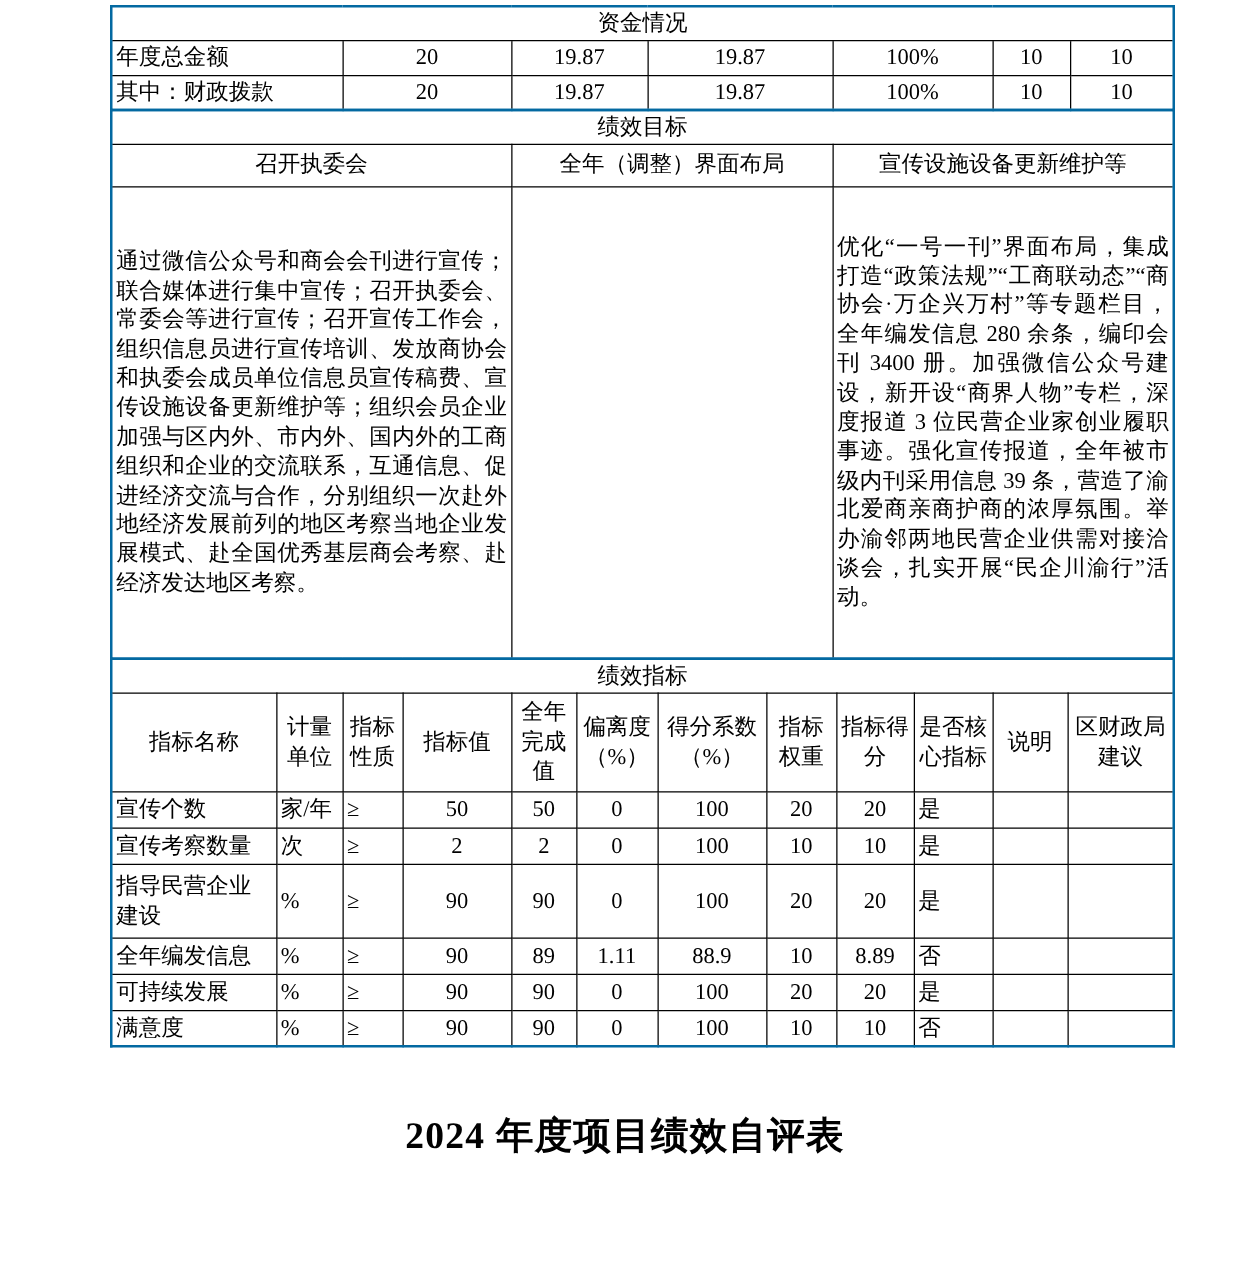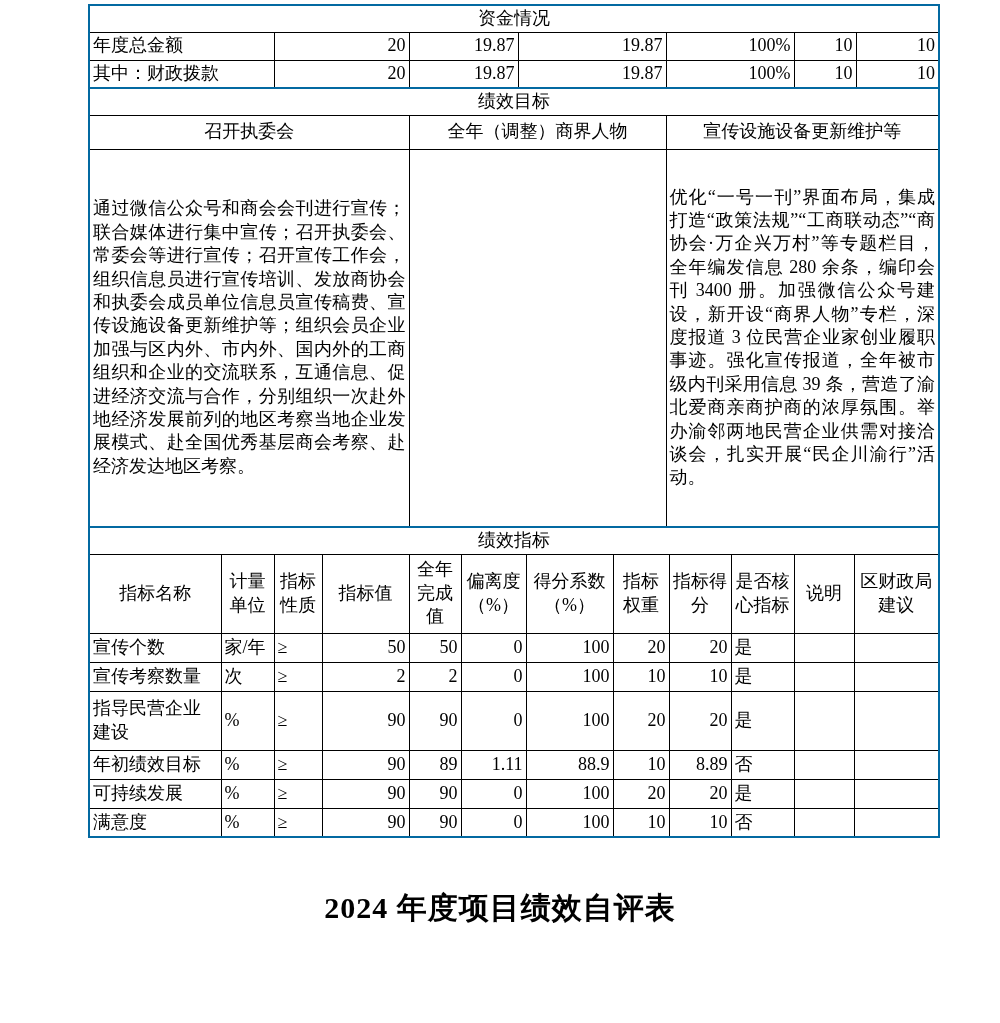--- a/index.html
+++ b/index.html
@@ -25,21 +25,21 @@
     font-size: 18px;
     line-height: 1.3;
     padding: 1px 3px;
     vertical-align: middle;
     overflow: hidden;
     word-break: break-all;
   }
   td.sec { text-align: center; height: 27px; }
   td.hd  { text-align: center; }
   .al { text-align: left; }
-  .ar { text-align: right; }
+  .ar { text-align: center; }
   tr.fund-head { height: 58px; }
   tr.fund-row  { height: 28px; }
   tr.goal-head { height: 34px; }
   td.goal-text {
     vertical-align: top;
     text-align: justify;
     font-size: 19px;
     line-height: 28px;
     padding: 2px 4px;
     height: 378px;
@@ -101,21 +101,21 @@
       <col style="width:320px">
         <col style="width:257px">
         <col style="width:273px">
     </colgroup>
     <tbody>
         <tr>
       <td class="sec" colspan="3">绩效目标</td>
     </tr>
     <tr class="goal-head">
       <td class="hd">召开执委会</td>
-      <td class="hd">全年（调整）商界人物</td>
+      <td class="hd">全年（调整）界面布局</td>
       <td class="hd">宣传设施设备更新维护等</td>
     </tr>
     <tr>
       <td class="goal-text">通过微信公众号和商会会刊进行宣传；联合媒体进行集中宣传；召开执委会、常委会等进行宣传；召开宣传工作会，组织信息员进行宣传培训、发放商协会和执委会成员单位信息员宣传稿费、宣传设施设备更新维护等；组织会员企业加强与区内外、市内外、国内外的工商组织和企业的交流联系，互通信息、促进经济交流与合作，分别组织一次赴外地经济发展前列的地区考察当地企业发展模式、赴全国优秀基层商会考察、赴经济发达地区考察。</td>
       <td class="goal-text"></td>
       <td class="goal-text">优化“一号一刊”界面布局，集成打造“政策法规”“工商联动态”“商协会·万企兴万村”等专题栏目，全年编发信息 280 余条，编印会刊 3400 册。加强微信公众号建设，新开设“商界人物”专栏，深度报道 3 位民营企业家创业履职事迹。强化宣传报道，全年被市级内刊采用信息 39 条，营造了渝北爱商亲商护商的浓厚氛围。举办渝邻两地民营企业供需对接洽谈会，扎实开展“民企川渝行”活动。</td>
     </tr>
   </tbody>
     </table>
 
@@ -192,21 +192,21 @@
       <td class="ar">0</td>
       <td class="ar">100</td>
       <td class="ar">20</td>
       <td class="ar">20</td>
       <td class="al">是</td>
       <td class="al"></td>
       <td class="al"></td>
     </tr>
 
     <tr class="ind-row">
-      <td class="al">年初绩效目标</td>
+      <td class="al">全年编发信息</td>
       <td class="al">%</td>
       <td class="al">≥</td>
       <td class="ar">90</td>
       <td class="ar">89</td>
       <td class="ar">1.11</td>
       <td class="ar">88.9</td>
       <td class="ar">10</td>
       <td class="ar">8.89</td>
       <td class="al">否</td>
       <td class="al"></td>

